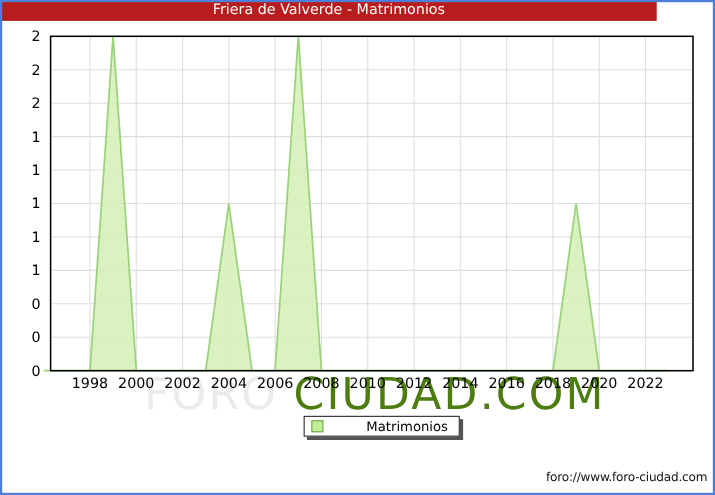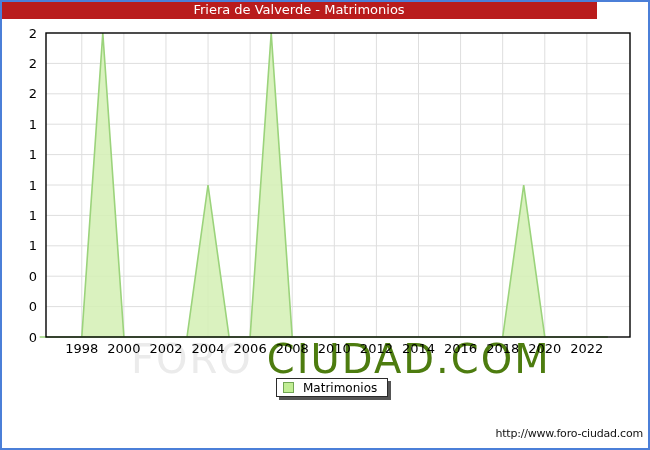--- a/index.html
+++ b/index.html
@@ -11,21 +11,21 @@
   .watermark{position:absolute;top:336px;left:131px;z-index:1;font-size:40px;
              letter-spacing:2px;white-space:nowrap;user-select:none;}
   .wm-part1{color:#ebebeb;margin-right:14px;}
   .wm-part2{color:#4d7c0f;}
   .chart-svg{position:absolute;inset:0;z-index:2;}
   .legend{position:absolute;left:276px;top:378px;z-index:3;background:#ffffff;
           border:1px solid #2b2b2b;box-shadow:3px 3px 0 #555555;
           display:flex;align-items:center;height:17px;padding:0 10px 0 6px;}
   .legend-swatch{display:inline-block;width:9px;height:9px;background:#c1ed94;
                  border:1px solid #71a653;margin-right:9px;}
-  .legend-label{font-size:12px;color:#000;white-space:nowrap;}
+  .legend-label{font-size:12px;color:#000;white-space:nowrap;margin-left:30px;}
   .footer-url{position:absolute;right:7px;top:427px;z-index:3;font-size:11px;color:#111;
               letter-spacing:-0.2px;}
 </style>
 </head>
 <body>
 
 <div class="frame">
   <div class="titlebar">Friera de Valverde - Matrimonios</div>
 
   <div class="watermark">
@@ -81,16 +81,16 @@
       <text x="586.8576576576586" y="353" text-anchor="middle" font-size="13" fill="#000000">2022</text>
       <polygon points="39.686486486487446,337 39.7,337.0 60.7,337.0 81.8,337.0 102.8,33.0 123.9,337.0 144.9,337.0 166.0,337.0 187.0,337.0 208.0,185.0 229.1,337.0 250.1,337.0 271.2,33.0 292.2,337.0 313.3,337.0 334.3,337.0 355.4,337.0 376.4,337.0 397.5,337.0 418.5,337.0 439.5,337.0 460.6,337.0 481.6,337.0 502.7,337.0 523.7,185.0 544.8,337.0 565.8,337.0 586.9,337.0 607.9,337.0 607.9,337" fill="#d4f0b4" fill-opacity="0.85" stroke="#9bd37b" stroke-width="1.6"></polygon>
       <rect x="46" y="33" width="584" height="304" fill="none" stroke="#000000" stroke-width="1.4"></rect>
     </svg>
 
   <div class="legend">
     <span class="legend-swatch"></span>
     <span class="legend-label">Matrimonios</span>
   </div>
 
-  <div class="footer-url">http://www.foro-ciudad.com</div>
+  <div class="footer-url">foro://www.foro-ciudad.com</div>
 
   <div class="frame-border"></div>
 </div>
 
 </body></html>

